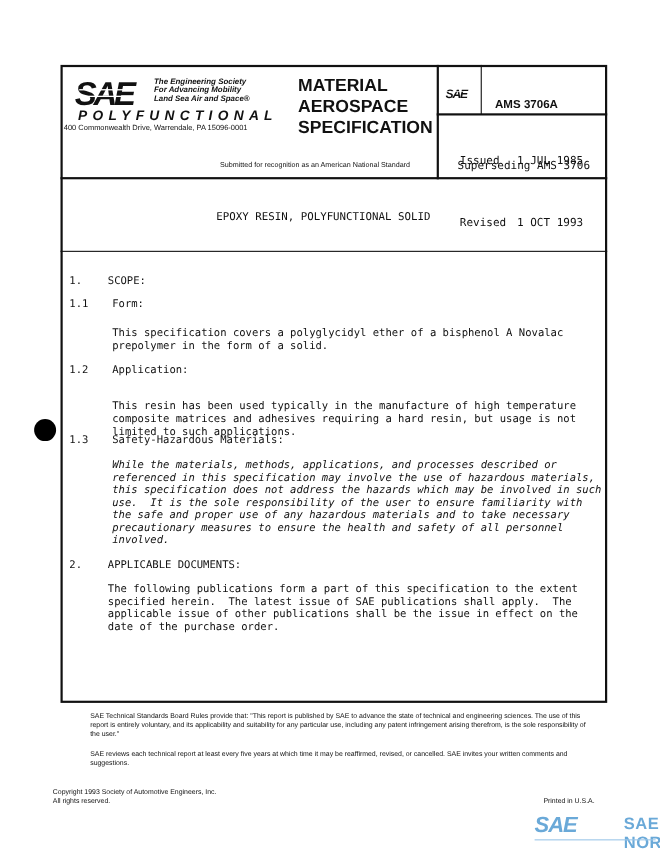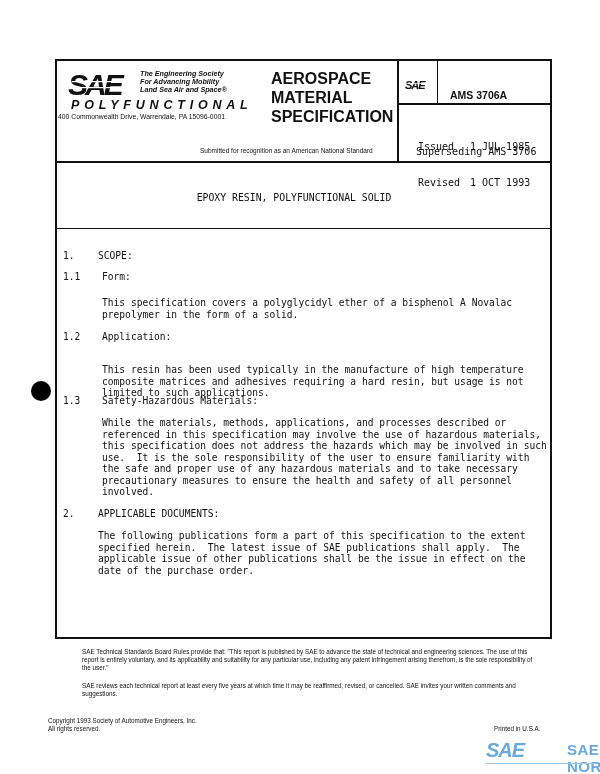--- a/index.html
+++ b/index.html
@@ -45,35 +45,35 @@
 </svg>
 <div class="tagline sans">
   <div>The Engineering Society</div>
   <div>For Advancing Mobility</div>
   <div>Land Sea Air and Space®</div>
 </div>
 <div class="intl sans">POLYFUNCTIONAL</div>
 <div class="address sans">400 Commonwealth Drive, Warrendale, PA 15096-0001</div>
 
 <div class="ams-title sans">
+  <div>MATERIAL</div>
   <div>AEROSPACE</div>
-  <div>MATERIAL</div>
   <div>SPECIFICATION</div>
 </div>
 <div class="submitted sans">Submitted for recognition as an American National Standard</div>
 
 <svg class="small-sae" viewBox="0 0 26 11">
   <text x="0" y="10" font-family="Liberation Sans, sans-serif" font-size="11" font-weight="bold" font-style="italic" fill="#111" letter-spacing="-1">SAE</text>
   <rect x="1" y="4" width="25" height="0.7" fill="#fff"></rect>
 </svg>
 <div class="ams-num sans">AMS 3706A</div>
 
 <div class="dates mono">
   <div><span style="display:inline-block;width:52px;">Issued</span><span>1 JUL 1985</span></div>
-  <div><span style="display:inline-block;width:52px;">Revised</span><span>1 OCT 1993</span></div>
+  <div><span style="display:inline-block;width:52px;margin-top:20px;">Revised</span><span>1 OCT 1993</span></div>
 </div>
 <div class="supersede mono">Superseding AMS 3706</div>
 
 <div class="doc-title mono">EPOXY RESIN, POLYFUNCTIONAL SOLID</div>
 
 <div class="body-text mono" style="left:63px; top:250px;">1.</div>
 <div class="body-text mono" style="left:98px; top:250px;">SCOPE:</div>
 
 <div class="body-text mono" style="left:63px; top:271px;">1.1</div>
 <div class="body-text mono" style="left:102px; top:271px;">Form:</div>
@@ -83,21 +83,21 @@
 <div class="body-text mono" style="left:63px; top:331px;">1.2</div>
 <div class="body-text mono" style="left:102px; top:331px;">Application:</div>
 <div class="body-text mono" style="left:102px; top:352px;margin-top:12px;">This resin has been used typically in the manufacture of high temperature
 composite matrices and adhesives requiring a hard resin, but usage is not
 limited to such applications.</div>
 
 <div class="bullet-dot"></div>
 
 <div class="body-text mono" style="left:63px; top:395px;">1.3</div>
 <div class="body-text mono" style="left:102px; top:395px;">Safety-Hazardous Materials:</div>
-<div class="body-text mono" style="left:102px; top:417px;">While the materials, methods, applications, and processes described or
+<div class="body-text mono" style="left:102px; top:417px;font-style:italic;">While the materials, methods, applications, and processes described or
 referenced in this specification may involve the use of hazardous materials,
 this specification does not address the hazards which may be involved in such
 use.  It is the sole responsibility of the user to ensure familiarity with
 the safe and proper use of any hazardous materials and to take necessary
 precautionary measures to ensure the health and safety of all personnel
 involved.</div>
 
 <div class="body-text mono" style="left:63px; top:508px;">2.</div>
 <div class="body-text mono" style="left:98px; top:508px;">APPLICABLE DOCUMENTS:</div>
 <div class="body-text mono" style="left:98px; top:530px;">The following publications form a part of this specification to the extent

